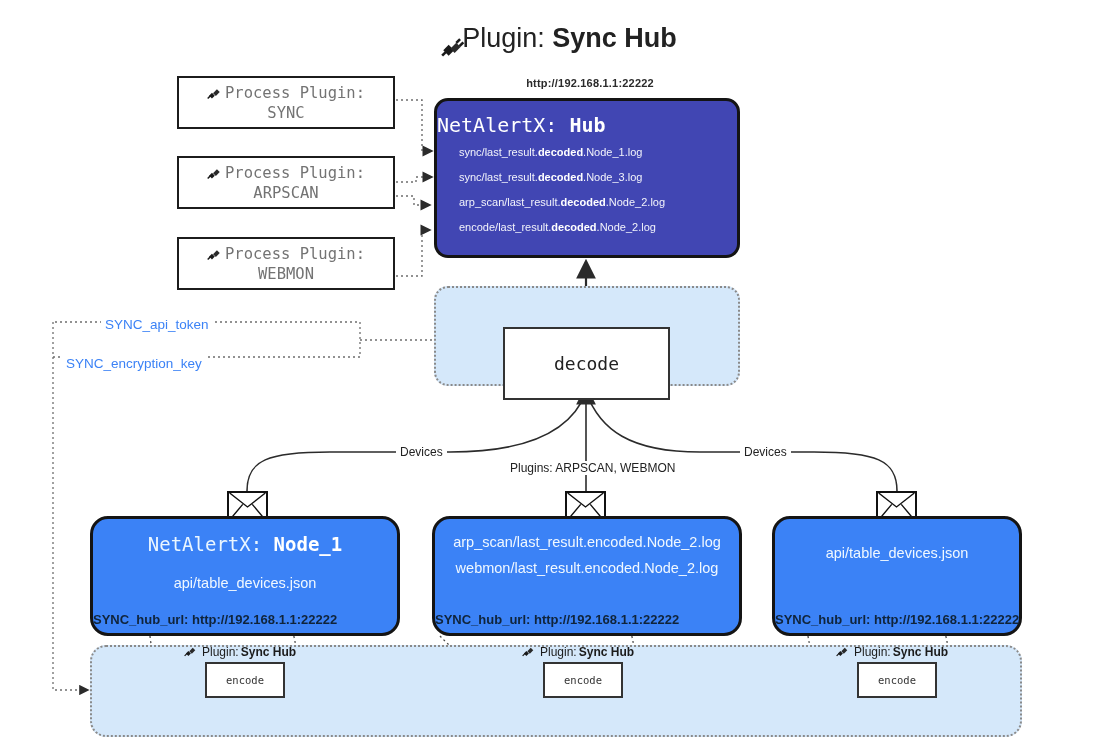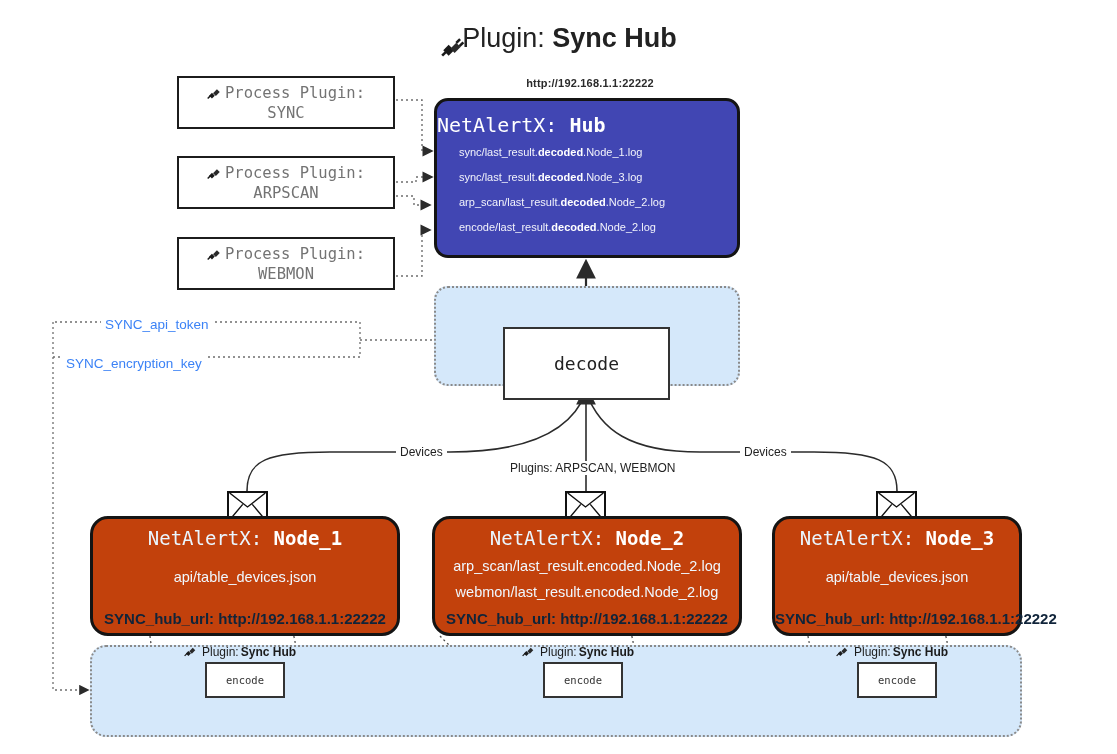--- a/index.html
+++ b/index.html
@@ -51,28 +51,28 @@
   #lbl-token{left:101px;top:317px;}
   #lbl-enc{left:62px;top:356px;}
 
   
   .edgelbl{position:absolute;font-size:12px;color:#222;background:#fff;padding:0 4px;white-space:nowrap;}
   #lbl-dev-l{left:396px;top:445px;}
   #lbl-plugins{left:506px;top:461px;}
   #lbl-dev-r{left:740px;top:445px;}
 
   
-  .node{position:absolute;height:120px;background:#c2410c;border:3px solid #141414;
-        border-radius:18px;box-sizing:border-box;padding-top:4px;}
+  .node{position:absolute;height:120px;background:#3b82f6;border:3px solid #141414;
+        border-radius:18px;box-sizing:border-box;padding-top:10px;}
   .node .n-title{font-family:"DejaVu Sans Mono","Liberation Mono",monospace;font-size:19px;
         color:#eaf6ff;text-align:center;line-height:30px;}
   .node .n-title b{font-weight:bold;color:#ffffff;}
   .node .n-line{font-size:14.5px;color:#f0f8ff;text-align:center;line-height:26px;white-space:nowrap;}
-  .node .n-foot{position:absolute;left:0;bottom:6px;width:100%;text-align:center;
-        font-size:15px;font-weight:bold;color:#10243a;white-space:nowrap;}
+  .node .n-foot{position:absolute;left:0;bottom:6px;width:100%;
+        font-size:13px;font-weight:bold;color:#10243a;white-space:nowrap;}
   #node1{left:90px;top:516px;width:310px;}
   #node2{left:432px;top:516px;width:310px;}
   #node3{left:772px;top:516px;width:250px;}
   #node1 .n-line{margin-top:11px;}
   #node3 .n-line{margin-top:11px;}
   #node2 .n-line{margin-top:0px;}
 
   
   .env{position:absolute;width:41px;height:31px;background:#fff;border:2px solid #111;
        box-sizing:border-box;}
@@ -253,34 +253,26 @@
   <div class="node" id="node1">
     <div class="n-title">
       <span>NetAlertX:</span>
       <b>Node_1</b>
     </div>
     <div class="n-line">api/table_devices.json</div>
     <div class="n-foot">SYNC_hub_url: http://192.168.1.1:22222</div>
   </div>
 
   <div class="node" id="node2">
-    <div class="n-title">
-      <span>NetAlertX:</span>
-      <b>Node_2</b>
-    </div>
     <div class="n-line">arp_scan/last_result.encoded.Node_2.log</div>
     <div class="n-line">webmon/last_result.encoded.Node_2.log</div>
     <div class="n-foot">SYNC_hub_url: http://192.168.1.1:22222</div>
   </div>
 
   <div class="node" id="node3">
-    <div class="n-title">
-      <span>NetAlertX:</span>
-      <b>Node_3</b>
-    </div>
     <div class="n-line">api/table_devices.json</div>
     <div class="n-foot">SYNC_hub_url: http://192.168.1.1:22222</div>
   </div>
 
   <div id="encode-zone"></div>
 
   <div class="enc-lbl" id="enclbl1">
     <span class="plug-ico">
       <svg viewBox="0 0 24 20" width="15" height="13">
         <path d="M3 13 L7 9 L11 13 L7 17 Z" fill="#1a1a1a"></path>

